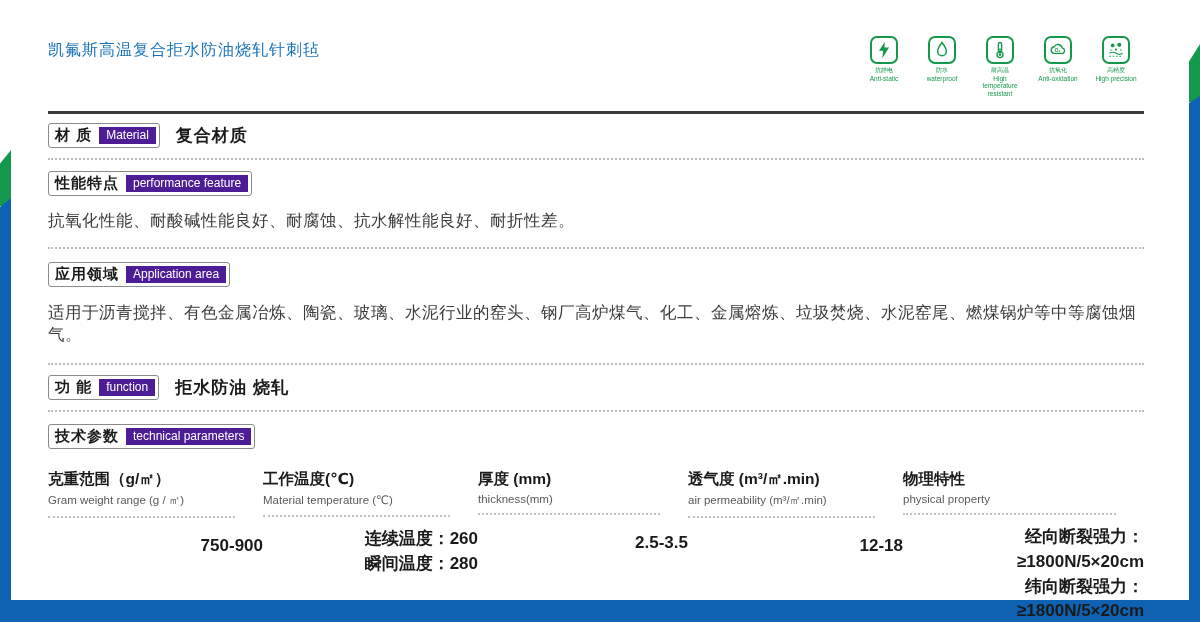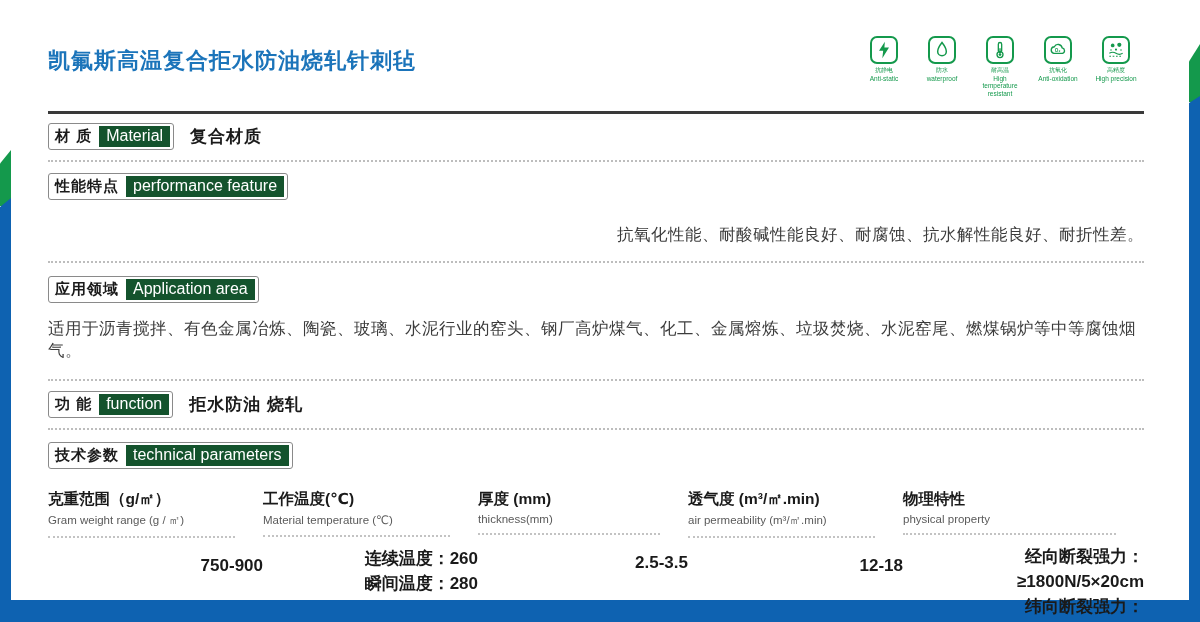--- a/index.html
+++ b/index.html
@@ -17,35 +17,35 @@
   .edge-left  .green-wedge { top:0; height:56px; clip-path:polygon(0 24%, 100% 0, 100% 100%, 0 100%); }
   .edge-left  .blue-strip  { top:48px; height:402px; clip-path:polygon(0 9px, 100% 0, 100% 100%, 0 100%); }
   .edge-right { right:0; top:44px; height:556px; }
   .edge-right .green-wedge { top:0; height:58px; clip-path:polygon(0 30%, 100% 0, 100% 100%, 0 100%); }
   .edge-right .blue-strip  { top:52px; height:504px; clip-path:polygon(0 7px, 100% 0, 100% 100%, 0 100%); }
 
   
   .content { position:absolute; left:48px; right:56px; top:0; }
 
   .header-row { display:flex; justify-content:space-between; align-items:flex-start; margin-top:36px; }
-  .page-title { color:#1b74ba; font-size:22px; font-weight:bold; letter-spacing:1px; margin-top:10px; }
+  .page-title { color:#1b74ba; font-size:16px; font-weight:normal; letter-spacing:1px; margin-top:4px; }
 
   .icon-strip { display:flex; gap:10px; margin-right:4px; }
   .icon-cell { width:48px; display:flex; flex-direction:column; align-items:center; }
   .icon-box { width:28px; height:28px; border:2px solid #14994c; border-radius:7px;
               display:flex; align-items:center; justify-content:center; }
   .icon-cn { font-size:6px; color:#14994c; margin-top:2px; white-space:nowrap; }
   .icon-en { font-size:6.5px; color:#14994c; text-align:center; line-height:1.15; }
 
   .dark-rule { border:none; border-top:3px solid #3a3a3a; margin-top:14px; }
 
   .section-label { display:inline-flex; align-items:center; gap:7px; border:1px solid #8a8a8a;
                    border-radius:3px; padding:2px 3px 2px 6px; background:#fff; }
   .section-label .cn { font-size:15px; font-weight:bold; color:#1a1a1a; letter-spacing:1px; }
-  .section-label .en { background:#14532d; color:#fff; font-size:16px; padding:1px 7px 2px; }
+  .section-label .en { background:#4c1d95; color:#fff; font-size:12px; padding:1px 7px 2px; }
 
   .inline-row { display:flex; align-items:center; gap:16px; }
   .inline-value { font-size:17px; font-weight:bold; color:#1a1a1a; letter-spacing:1px; }
 
   .dotted { border:none; border-top:2px dotted #bdbdbd; }
 
   .body-text { font-size:16.5px; color:#3c3c3c; letter-spacing:0.5px; }
 
   
   .tech-grid { display:grid; grid-template-columns:215px 215px 210px 215px 1fr; margin-top:20px; }
@@ -140,21 +140,21 @@
     <span class="inline-value">复合材质</span>
   </div>
 
   <hr class="dotted" style="margin-top:10px;">
 
   <div style="margin-top:11px;">
     <span class="section-label">
       <span class="cn">性能特点</span>
       <span class="en">performance feature</span>
     </span>
-    <div class="body-text" style="margin-top:24px;text-align:right;">抗氧化性能、耐酸碱性能良好、耐腐蚀、抗水解性能良好、耐折性差。</div>
+    <div class="body-text" style="margin-top:14px;">抗氧化性能、耐酸碱性能良好、耐腐蚀、抗水解性能良好、耐折性差。</div>
   </div>
 
   <hr class="dotted" style="margin-top:15px;">
 
   <div style="margin-top:13px;">
     <span class="section-label">
       <span class="cn">应用领域</span>
       <span class="en">Application area</span>
     </span>
     <div class="body-text" style="margin-top:15px;">适用于沥青搅拌、有色金属冶炼、陶瓷、玻璃、水泥行业的窑头、钢厂高炉煤气、化工、金属熔炼、垃圾焚烧、水泥窑尾、燃煤锅炉等中等腐蚀烟气。</div>

